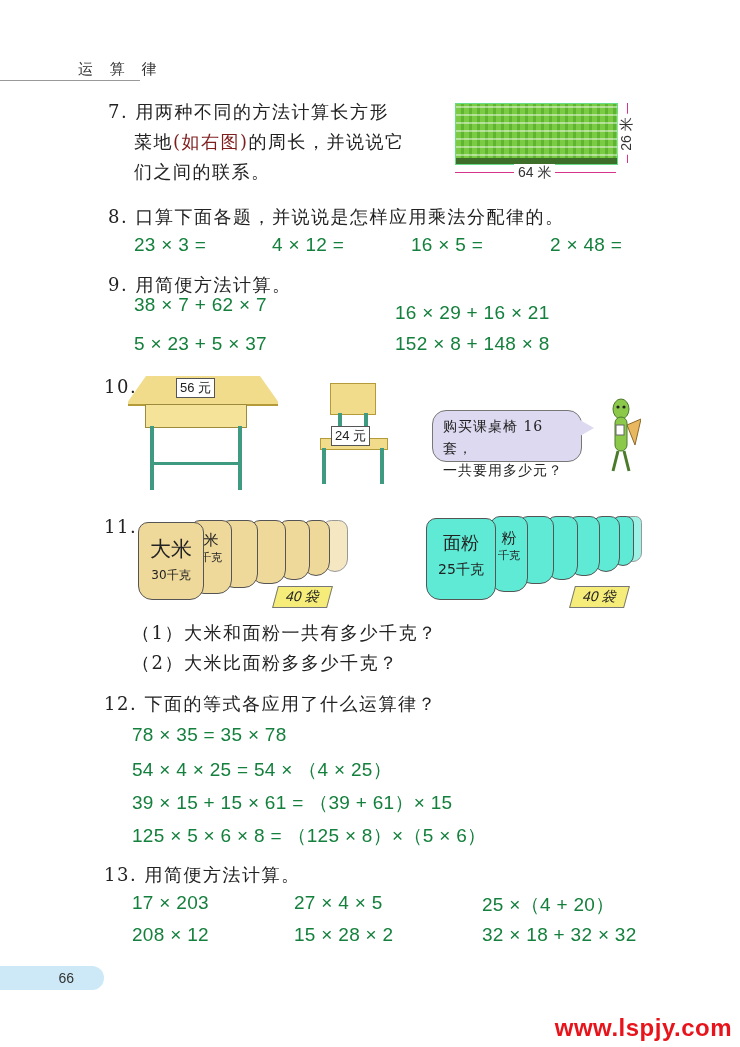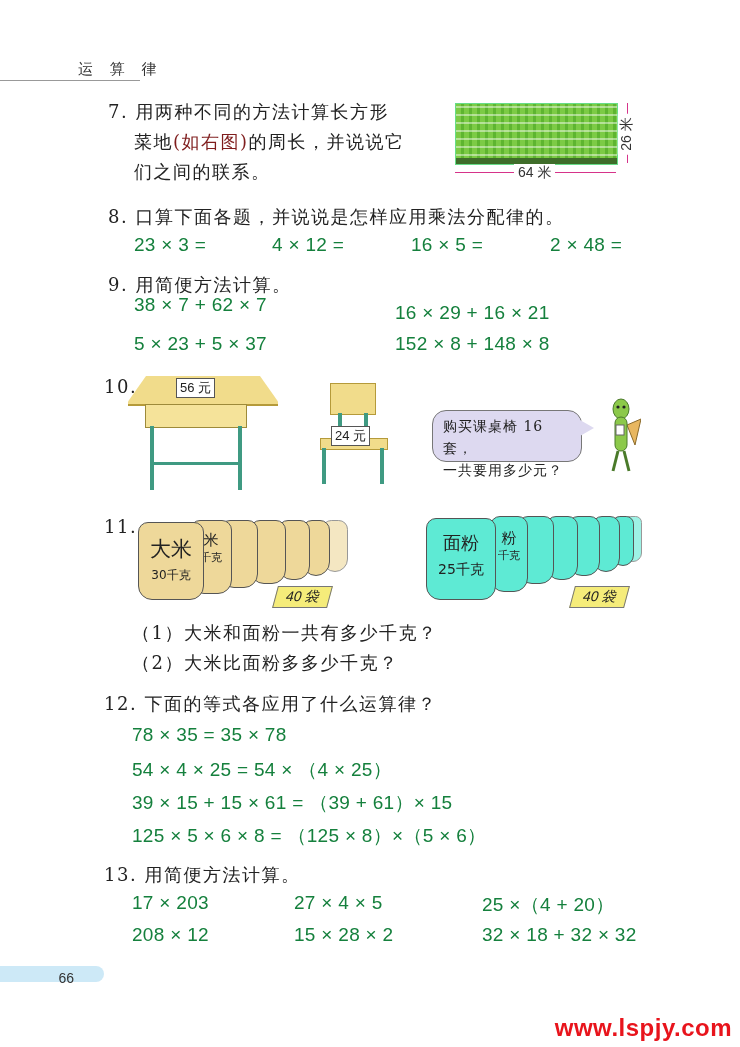--- a/index.html
+++ b/index.html
@@ -33,21 +33,21 @@
             border-radius:14px; font-size:14px; line-height:22px; padding:4px 10px; box-sizing:border-box; letter-spacing:1px; }
   .bubble-tail { left:580px; top:420px; width:0; height:0; border-left:14px solid #ddd9f0; border-top:8px solid transparent; border-bottom:8px solid transparent; }
   .mascot { left:605px; top:395px; width:36px; height:80px; }
   
   .sack { position:absolute; border:1px solid #555; border-radius:10px 10px 14px 14px; }
   .rice { background:#eed89a; }
   .flour { background:#5eead4; }
   .sack-lbl { font-family:"DejaVu Sans", sans-serif; color:#222; text-align:center; }
   .placard { background:#f5ec7a; border:1px solid #777; font-family:"Liberation Sans", sans-serif; font-size:14px;
              padding:1px 10px; transform:skewX(-15deg); }
-  .page-num { left:0; top:966px; width:104px; height:16px; background:#cde9f7; border-radius:0 14px 14px 0;
+  .page-num { left:0; top:966px; width:104px; height:24px; background:#cde9f7; border-radius:0 14px 14px 0;
               font-family:"Liberation Sans", sans-serif; font-size:14px; color:#333; text-align:right; box-sizing:border-box; padding-right:30px; line-height:24px; }
   .watermark { right:8px; top:1014px; font-family:"Liberation Sans", sans-serif; font-weight:bold; font-size:24px; color:#e8141c; letter-spacing:0.5px; }
 </style>
 </head>
 <body>
 
 <div class="abs hdr-title">运 算 律</div>
 <div class="abs hdr-line"></div>
 
 <div class="abs q" style="left:108px;top:97px;">

